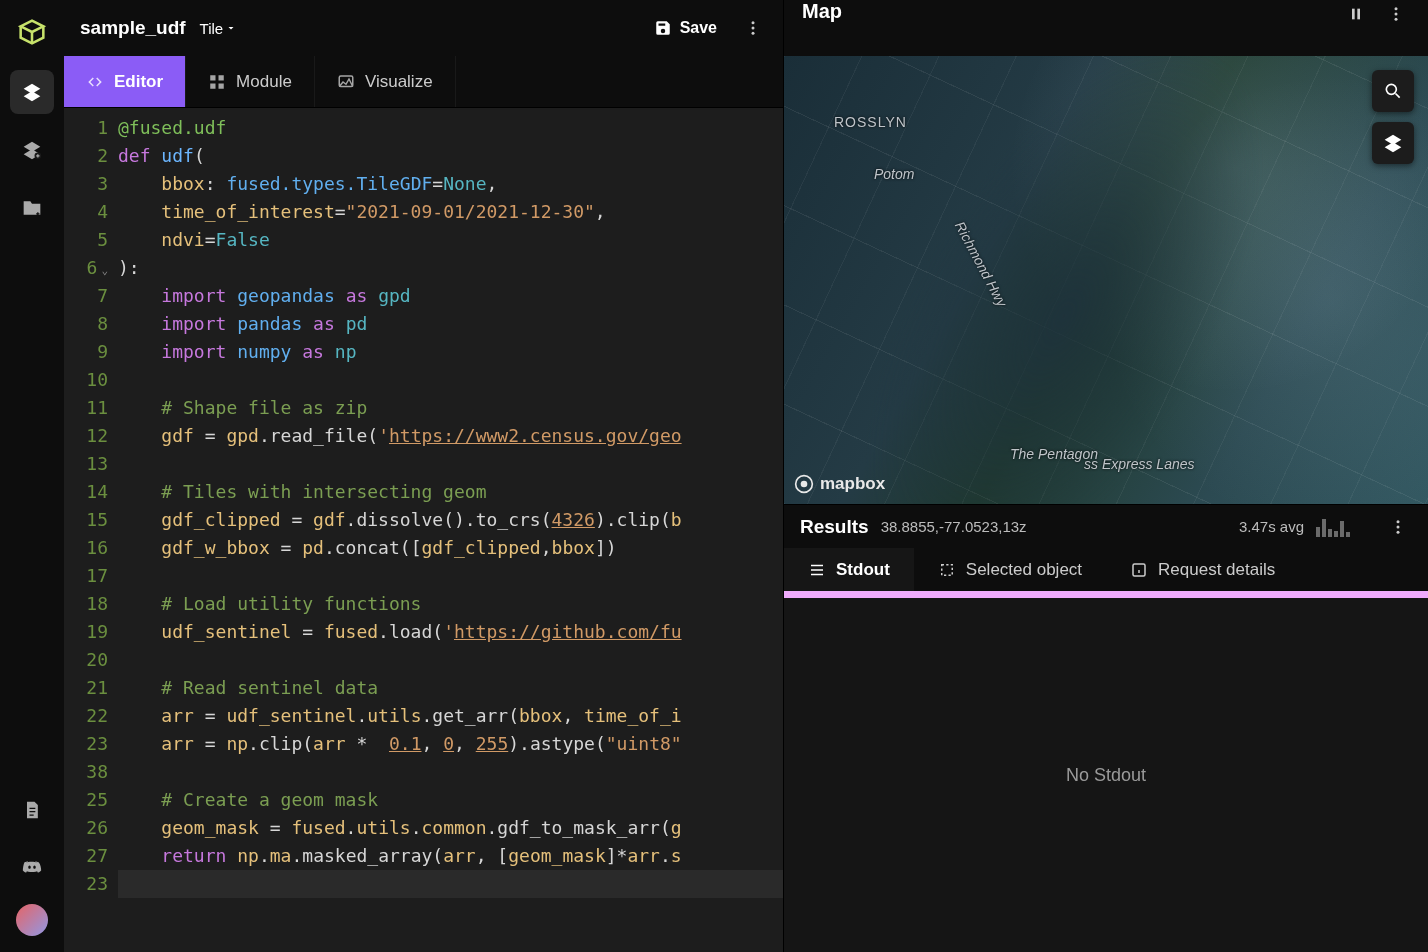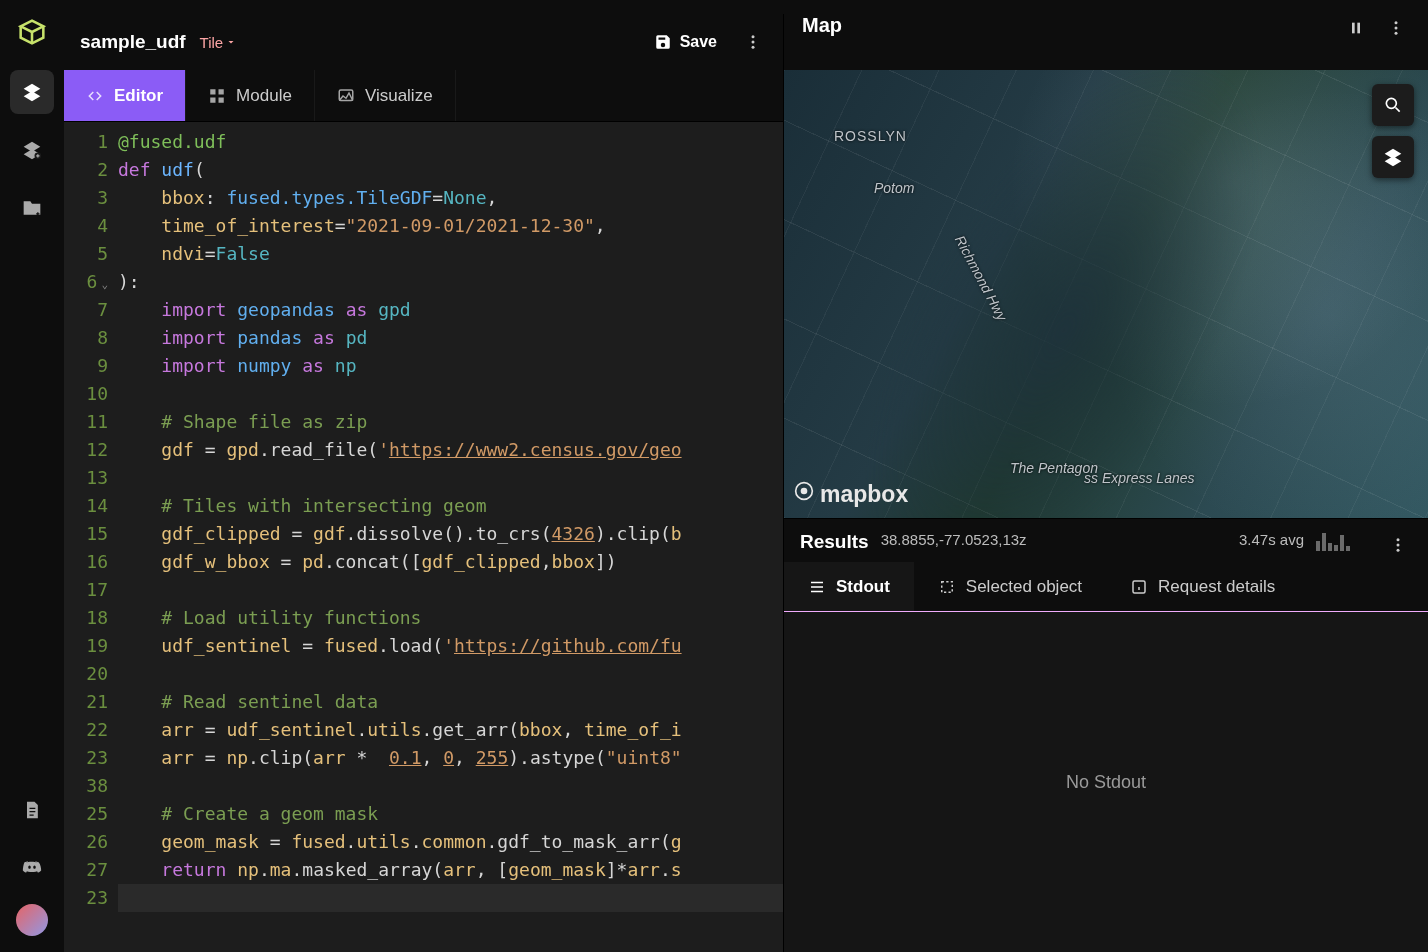--- a/index.html
+++ b/index.html
@@ -38,21 +38,20 @@
 .avatar {
   width: 32px; height: 32px; border-radius: 50%;
   background: linear-gradient(135deg, #e66465, #9198e5);
   margin-bottom: 16px;
 }
 .main {
   flex: 1;
   display: flex;
   flex-direction: column;
   min-width: 0;
-  margin-top: 14px;
 }
 .split {
   flex: 1;
   display: flex;
   min-height: 0;
 }
 
 .editor-side {
   width: 720px;
   display: flex;
@@ -64,21 +63,21 @@
   height: 56px;
   display: flex;
   align-items: center;
   padding: 0 16px;
   background: #0d0d0d;
   gap: 14px;
 }
 .titlebar .name { font-weight: 700; font-size: 19px; color: #fff; }
 .tile-dd {
   display: flex; align-items: center; gap: 2px;
-  color: #fca5a5; font-size: 15px; cursor: pointer;
+  color: #ffffff; font-size: 15px; cursor: pointer;
 }
 .titlebar-spacer { flex: 1; }
 .save-btn {
   display: flex; align-items: center; gap: 8px;
   color: #fff; font-weight: 600; font-size: 16px;
   cursor: pointer; padding: 6px 8px;
 }
 .kebab {
   width: 28px; height: 28px;
   display: flex; align-items: center; justify-content: center;
@@ -192,42 +191,42 @@
   background: #1c1c1c;
   border-radius: 6px;
   display: flex; align-items: center; justify-content: center;
   color: #fff;
   cursor: pointer;
   box-shadow: 0 2px 6px rgba(0,0,0,0.5);
 }
 .mapbox-attrib {
   position: absolute; left: 10px; bottom: 10px;
   display: flex; gap: 6px;
-  color: #e8e8e8; font-weight: 600; font-size: 23px;
+  color: #e8e8e8; font-weight: 600; font-size: 17px;
 }
 .results-bar {
   height: 44px;
-  display: flex; 
-  padding: 12px 16px; gap: 12px;
+  display: flex; align-items: center;
+  padding: 4px 16px; gap: 12px;
   border-top: 1px solid #000;
   background: #0d0d0d;
 }
 .results-bar .title { font-weight: 700; font-size: 19px; color: #fff; }
 .results-bar .coords { color: #bcbcbc; font-size: 15px; }
 .results-bar-spacer { flex: 1; }
 .results-bar .avg { color: #bcbcbc; font-size: 15px; }
 .spark {
   width: 56px; height: 20px; display: flex; align-items: flex-end; gap: 2px;
 }
 .spark div { width: 4px; background: #6b6b6b; }
 .result-tabs {
   height: 50px;
   display: flex;
   background: #0d0d0d;
-  border-bottom: 1px solid #f0abfc;
+  border-bottom: 7px solid #f0abfc;
 }
 .rtab {
   padding: 0 24px;
   display: flex; align-items: center; gap: 10px;
   color: #ccc; font-size: 17px;
   cursor: pointer;
 }
 .rtab.active { font-weight: 700; color: #fff; background: #161616; }
 .stdout {
   flex: 1;

